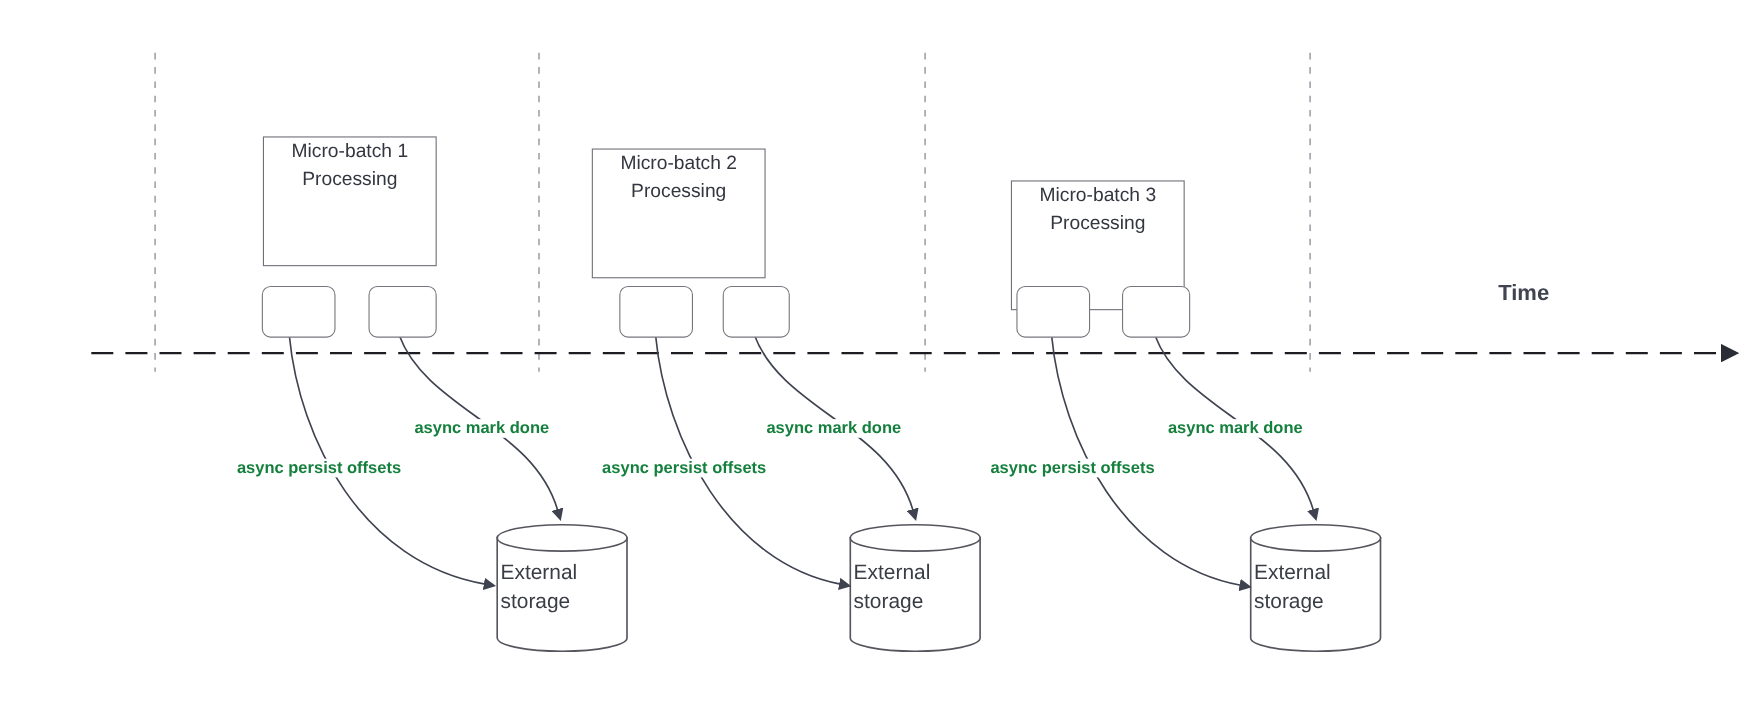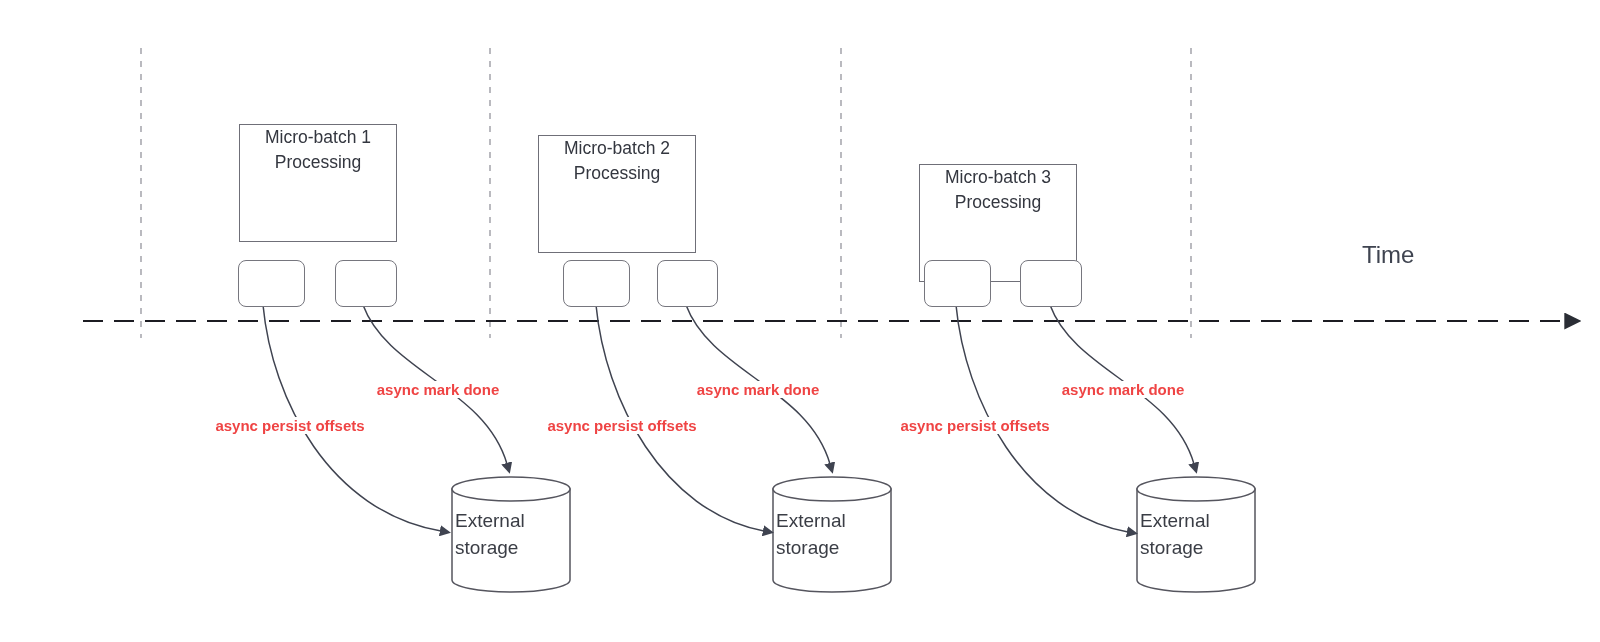--- a/index.html
+++ b/index.html
@@ -16,29 +16,29 @@
   .pbox .ptext {
     width:140px; text-align:center; font-size:17.5px; line-height:25px; color:#33363f;
   }
   .sbox {
     position:absolute; top:260px; height:45px; width:62px;
     border:1px solid #76767e; border-radius:8px; background:#fff; z-index:2;
   }
   .albl {
     position:absolute; transform:translateX(-50%); z-index:3;
     background:#fff; padding:0 3px; white-space:nowrap;
-    font-size:15px; font-weight:bold; color:#ef4444;
+    font-size:15px; font-weight:bold; color:#15803d;
   }
   .stext {
     position:absolute; transform:translateX(-50%); width:112px; z-index:3;
     text-align:left; font-size:19px; line-height:27px; color:#3a3d45;
   }
   .time-label {
-    position:absolute; left:1362px; top:241px; z-index:2;
-    font-size:24px; color:#3f4450;
+    position:absolute; left:1362px; top:256px; z-index:2;
+    font-size:20px; color:#3f4450;font-weight:bold;
   }
 </style>
 </head>
 <body>
 
 <div id="stage">
 
   <svg id="diagram-svg" viewBox="0 0 1600 642" xmlns="http://www.w3.org/2000/svg">
     <defs>
       <marker id="arrowDark" viewBox="0 0 10 10" refX="1" refY="5" markerWidth="8.5" markerHeight="8.5" orient="auto-start-reverse">

